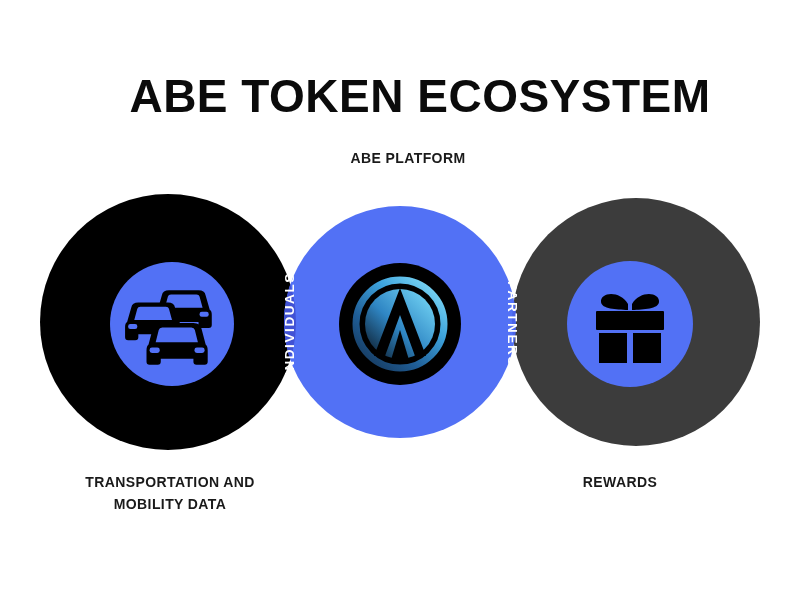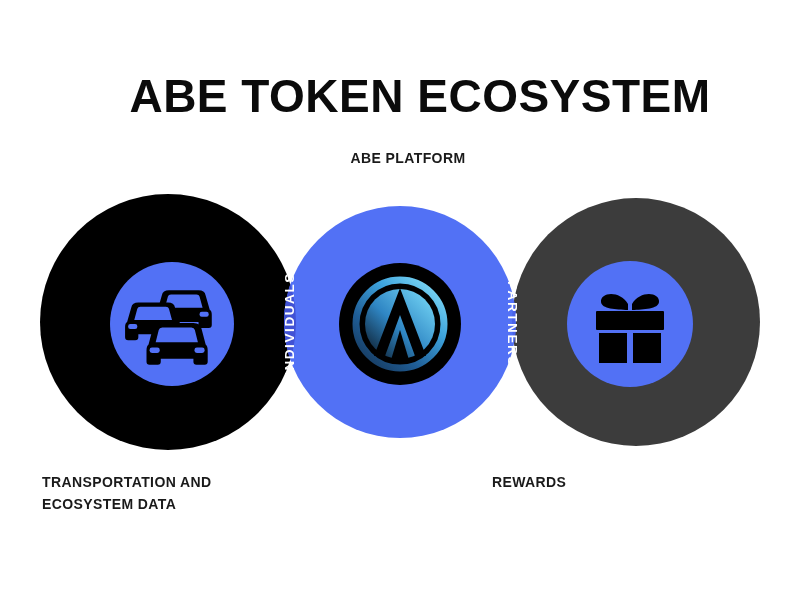--- a/index.html
+++ b/index.html
@@ -40,21 +40,21 @@
     text-align: center;
     font-size: 14px;
     font-weight: bold;
     letter-spacing: 0.4px;
     color: #1a1a1a;
   }
 
   
   .caption {
     position: absolute;
-    text-align: left;
+    text-align: center;
     font-size: 14px;
     font-weight: bold;
     letter-spacing: 0.4px;
     color: #1a1a1a;
     line-height: 1.55;
   }
   .caption-left  { left: 42px;  top: 472px; width: 256px; }
   .caption-right { left: 492px; top: 472px; width: 256px; }
 
   
@@ -174,20 +174,20 @@
 
       <circle cx="400" cy="324" r="35" fill="url(#logoInnerGrad)"></circle>
 
       <path d="M400,288 L374,356 L385,356 L400,315 L415,356 L426,356 Z" fill="#000000"></path>
       <path d="M400,330 L391,360 L409,360 Z" fill="#000000"></path>
     </g>
   </svg>
 
   <div class="caption caption-left">
     <div>TRANSPORTATION AND</div>
-    <div>ECOSYSTEM DATA</div>
+    <div>MOBILITY DATA</div>
   </div>
 
   <div class="caption caption-right">
     <div>REWARDS</div>
   </div>
 
 </div>
 
 </body></html>

